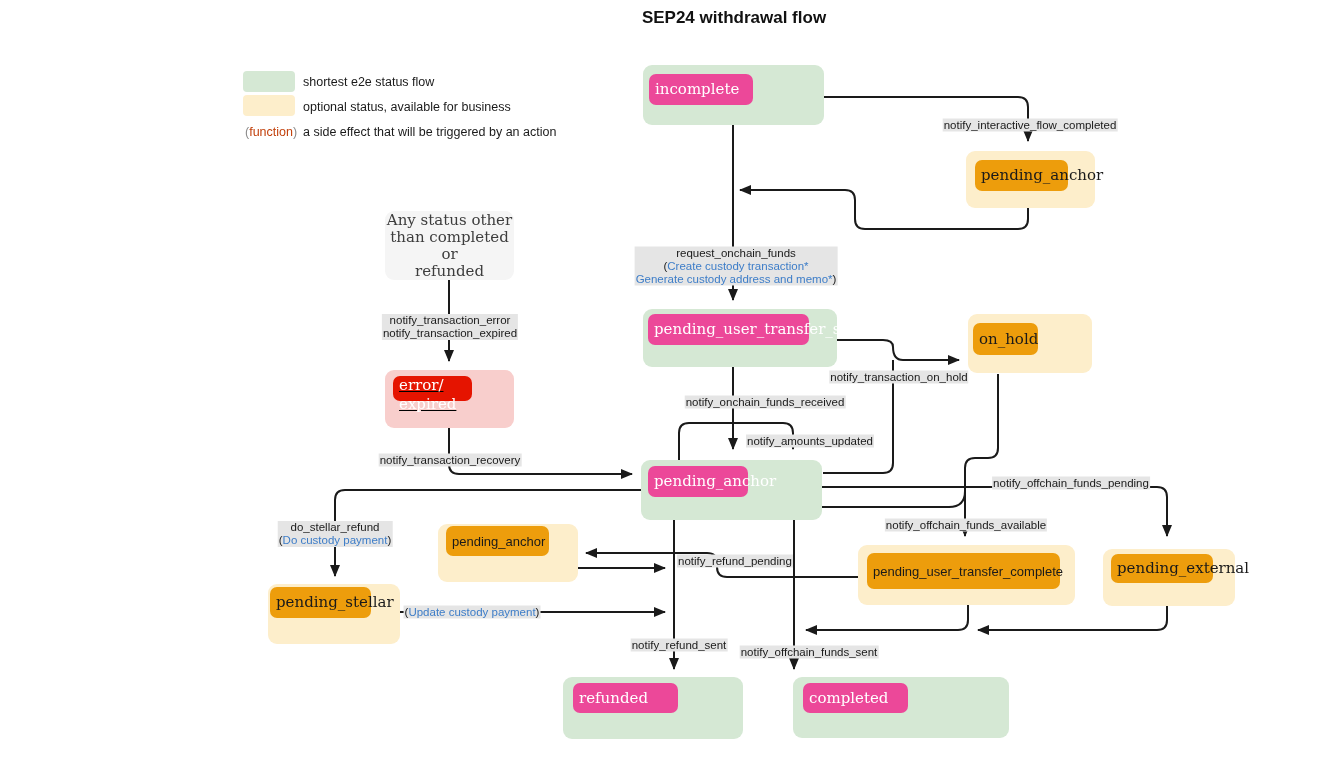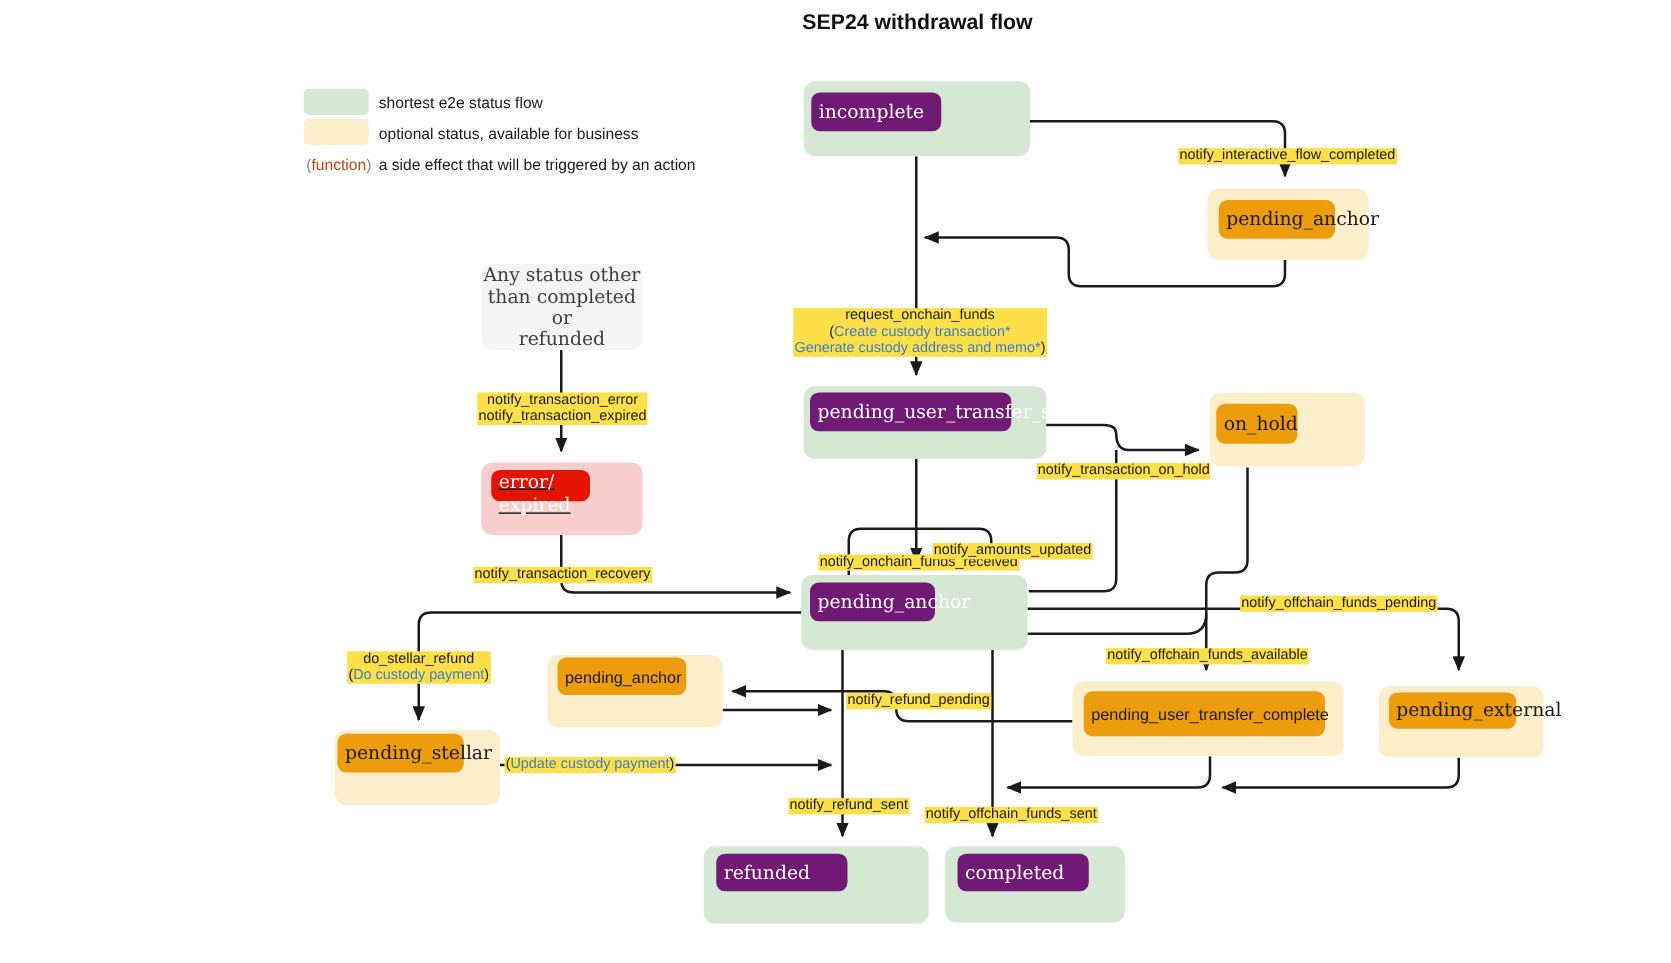--- a/index.html
+++ b/index.html
@@ -9,36 +9,36 @@
   .title{position:absolute;left:734px;top:8px;transform:translateX(-50%);
          font-size:17px;font-weight:bold;color:#111;white-space:nowrap;}
   
   .node{position:absolute;border-radius:9px;box-sizing:border-box;}
   .st-green{background:#d5e8d4;}
   .st-yellow{background:#fdeecb;}
   .st-pink{background:#f8cecc;}
   .st-gray{background:#f5f5f5;}
   .inner{position:absolute;border-radius:7px;display:flex;align-items:center;
          padding-left:6px;box-sizing:border-box;}
-  .in-darkgreen{background:#701a75;}
+  .in-darkgreen{background:#ec4899;}
   .in-orange{background:#ed9d0c;}
   .in-red{background:#e51400;}
   .nlabel{white-space:pre;line-height:19px;}
   .f-serif{font-family:"DejaVu Serif",serif;font-size:15px;}
   .f-sans{font-family:"Liberation Sans",sans-serif;font-size:13px;}
   .tc-white{color:#ffffff;}
   .tc-black{color:#1a1a1a;}
   .valign-top{align-items:flex-start;}
   .gray-label{position:absolute;inset:0;display:flex;align-items:center;justify-content:center;
               text-align:center;color:#3d3d3d;font-family:"DejaVu Serif",serif;font-size:15px;
               line-height:17px;white-space:pre-line;}
   
   .elabel{position:absolute;font-size:11.5px;line-height:13px;color:#1a1a1a;
           text-align:center;white-space:nowrap;}
-  .elabel.bg{background:#fde047;padding:0 1px;}
+  .elabel.bg{background:#e5e5e5;padding:0 1px;}
   .elabel .b{color:#3d7dc8;}
   
   .swatch{position:absolute;width:52px;height:21px;border-radius:4px;}
   .legend-text{position:absolute;font-size:12.5px;color:#1a1a1a;white-space:nowrap;}
   .legend-func{position:absolute;font-size:12.5px;white-space:nowrap;color:#8a8a8a;}
   .legend-func .b{color:#c2410c;}
 </style>
 </head>
 <body>
 
@@ -140,39 +140,39 @@
       <div class="node st-yellow" style="left: 1103px; top: 549px; width: 132px; height: 57px;">
         <div class="inner in-orange" style="left: 8px; top: 5px; width: 102px; height: 29px;">
           <div class="nlabel f-serif tc-black">pending_external</div>
         </div>
       </div>
       <div class="node st-green" style="left: 563px; top: 677px; width: 180px; height: 62px;">
         <div class="inner in-darkgreen" style="left: 10px; top: 6px; width: 105px; height: 30px;">
           <div class="nlabel f-serif tc-white">refunded</div>
         </div>
       </div>
-      <div class="node st-green" style="left: 756px; top: 677px; width: 144px; height: 61px;">
+      <div class="node st-green" style="left: 793px; top: 677px; width: 216px; height: 61px;">
         <div class="inner in-darkgreen" style="left: 10px; top: 6px; width: 105px; height: 30px;">
           <div class="nlabel f-serif tc-white">completed</div>
         </div>
       </div>
     </div>
   <div id="elabels">
       <div class="elabel bg" style="left: 1030px; top: 125px; transform: translate(-50%, -50%);">
         <div><span>notify_interactive_flow_completed</span></div>
       </div>
       <div class="elabel bg" style="left: 736px; top: 266px; transform: translate(-50%, -50%);">
         <div><span>request_onchain_funds</span></div>
         <div><span>(</span><span class="b">Create custody transaction*</span></div>
         <div><span class="b">Generate custody address and memo*</span><span>)</span></div>
       </div>
       <div class="elabel bg" style="left: 899px; top: 377px; transform: translate(-50%, -50%);">
         <div><span>notify_transaction_on_hold</span></div>
       </div>
-      <div class="elabel bg" style="left: 735px; top: 402px; transform: translate(-50%, -50%); margin-top: 48px;">
+      <div class="elabel bg" style="left: 765px; top: 402px; transform: translate(-50%, -50%);">
         <div><span>notify_onchain_funds_received</span></div>
       </div>
       <div class="elabel bg" style="left: 810px; top: 441px; transform: translate(-50%, -50%);">
         <div><span>notify_amounts_updated</span></div>
       </div>
       <div class="elabel bg" style="left: 450px; top: 327px; transform: translate(-50%, -50%);">
         <div><span>notify_transaction_error</span></div>
         <div><span>notify_transaction_expired</span></div>
       </div>
       <div class="elabel bg" style="left: 450px; top: 460px; transform: translate(-50%, -50%);">

